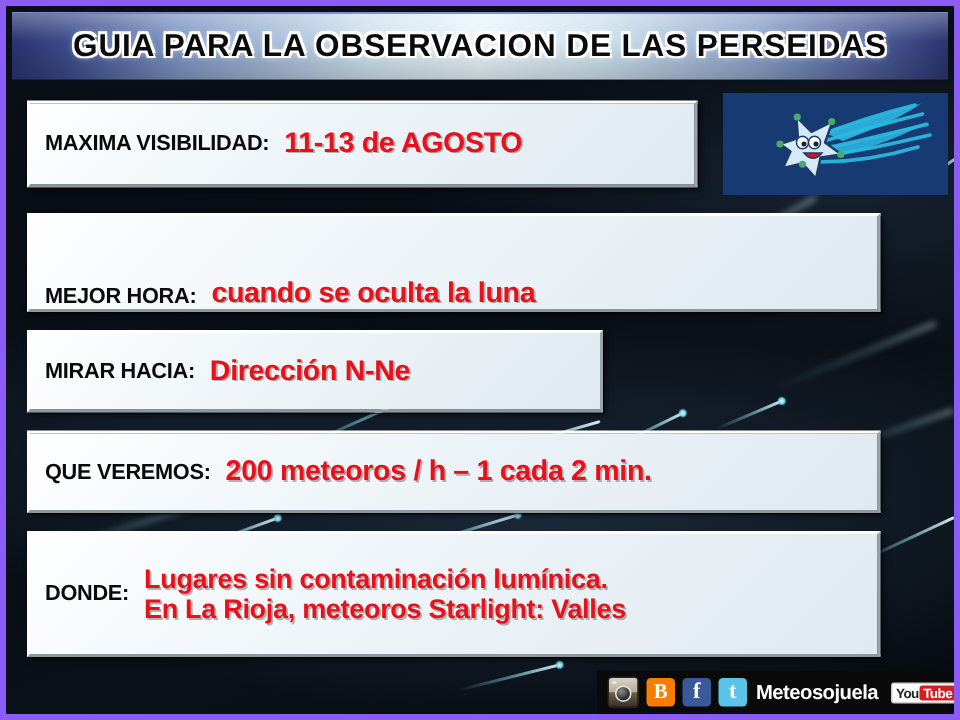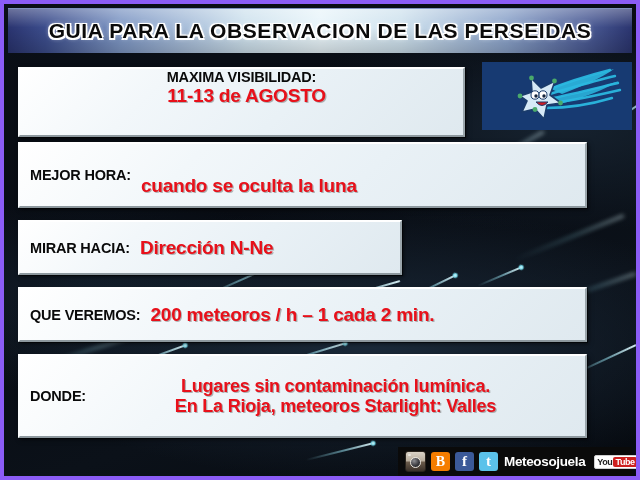--- a/index.html
+++ b/index.html
@@ -115,24 +115,24 @@
   .val {
     color: #e8101a;
     font-weight: bold;
     font-size: 19px;
     letter-spacing: -.2px;
     text-shadow: 1.2px 1.2px 0 rgba(120,120,120,.55);
     line-height: 1.12;
     margin-left: 10px;
   }
   .val.small { font-size: 18px; }
-  .val.center { text-align: center; }
-
-  #row1 { left: 14px; top: 63px;  width: 447px; height: 70px; flex-direction: column; }
-  #row2 { left: 14px; top: 138px; width: 569px; height: 66px; }
+  .val.center { }
+
+  #row1 { left: 14px; top: 63px;  width: 447px; height: 58px; }
+  #row2 { left: 14px; top: 138px; width: 569px; height: 66px; align-items: flex-end; }
   #row3 { left: 14px; top: 216px; width: 384px; height: 55px; }
   #row4 { left: 14px; top: 283px; width: 569px; height: 55px; }
   #row5 { left: 14px; top: 350px; width: 569px; height: 84px; }
 
   
   .logo-panel {
     position: absolute;
     left: 478px;
     top: 58px;
     width: 150px;

